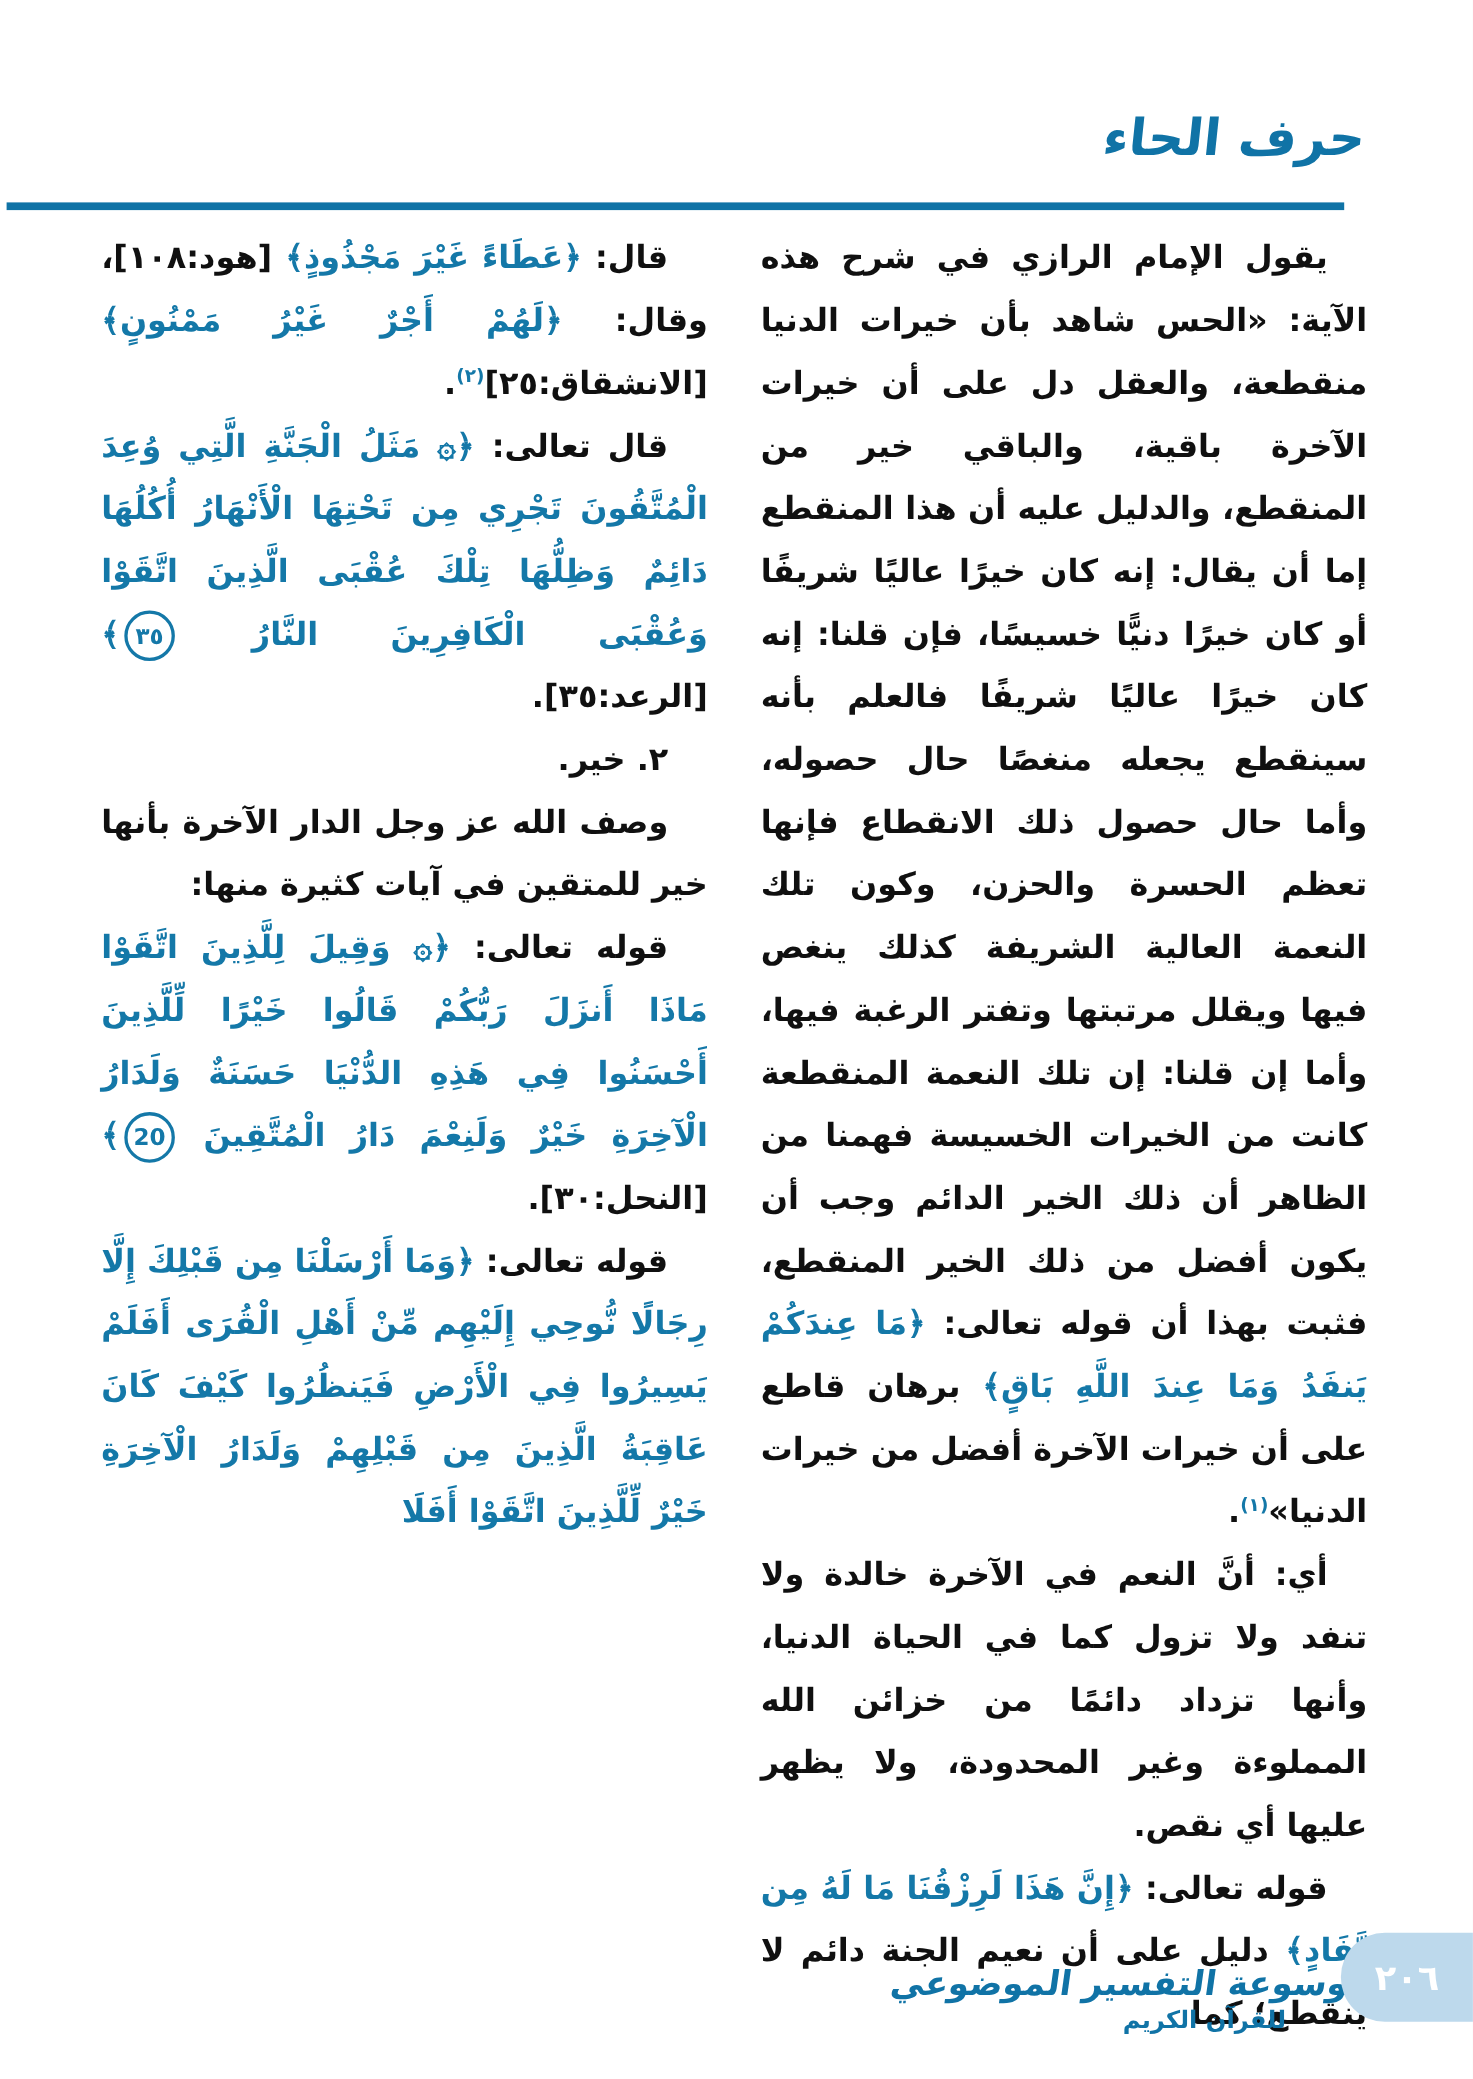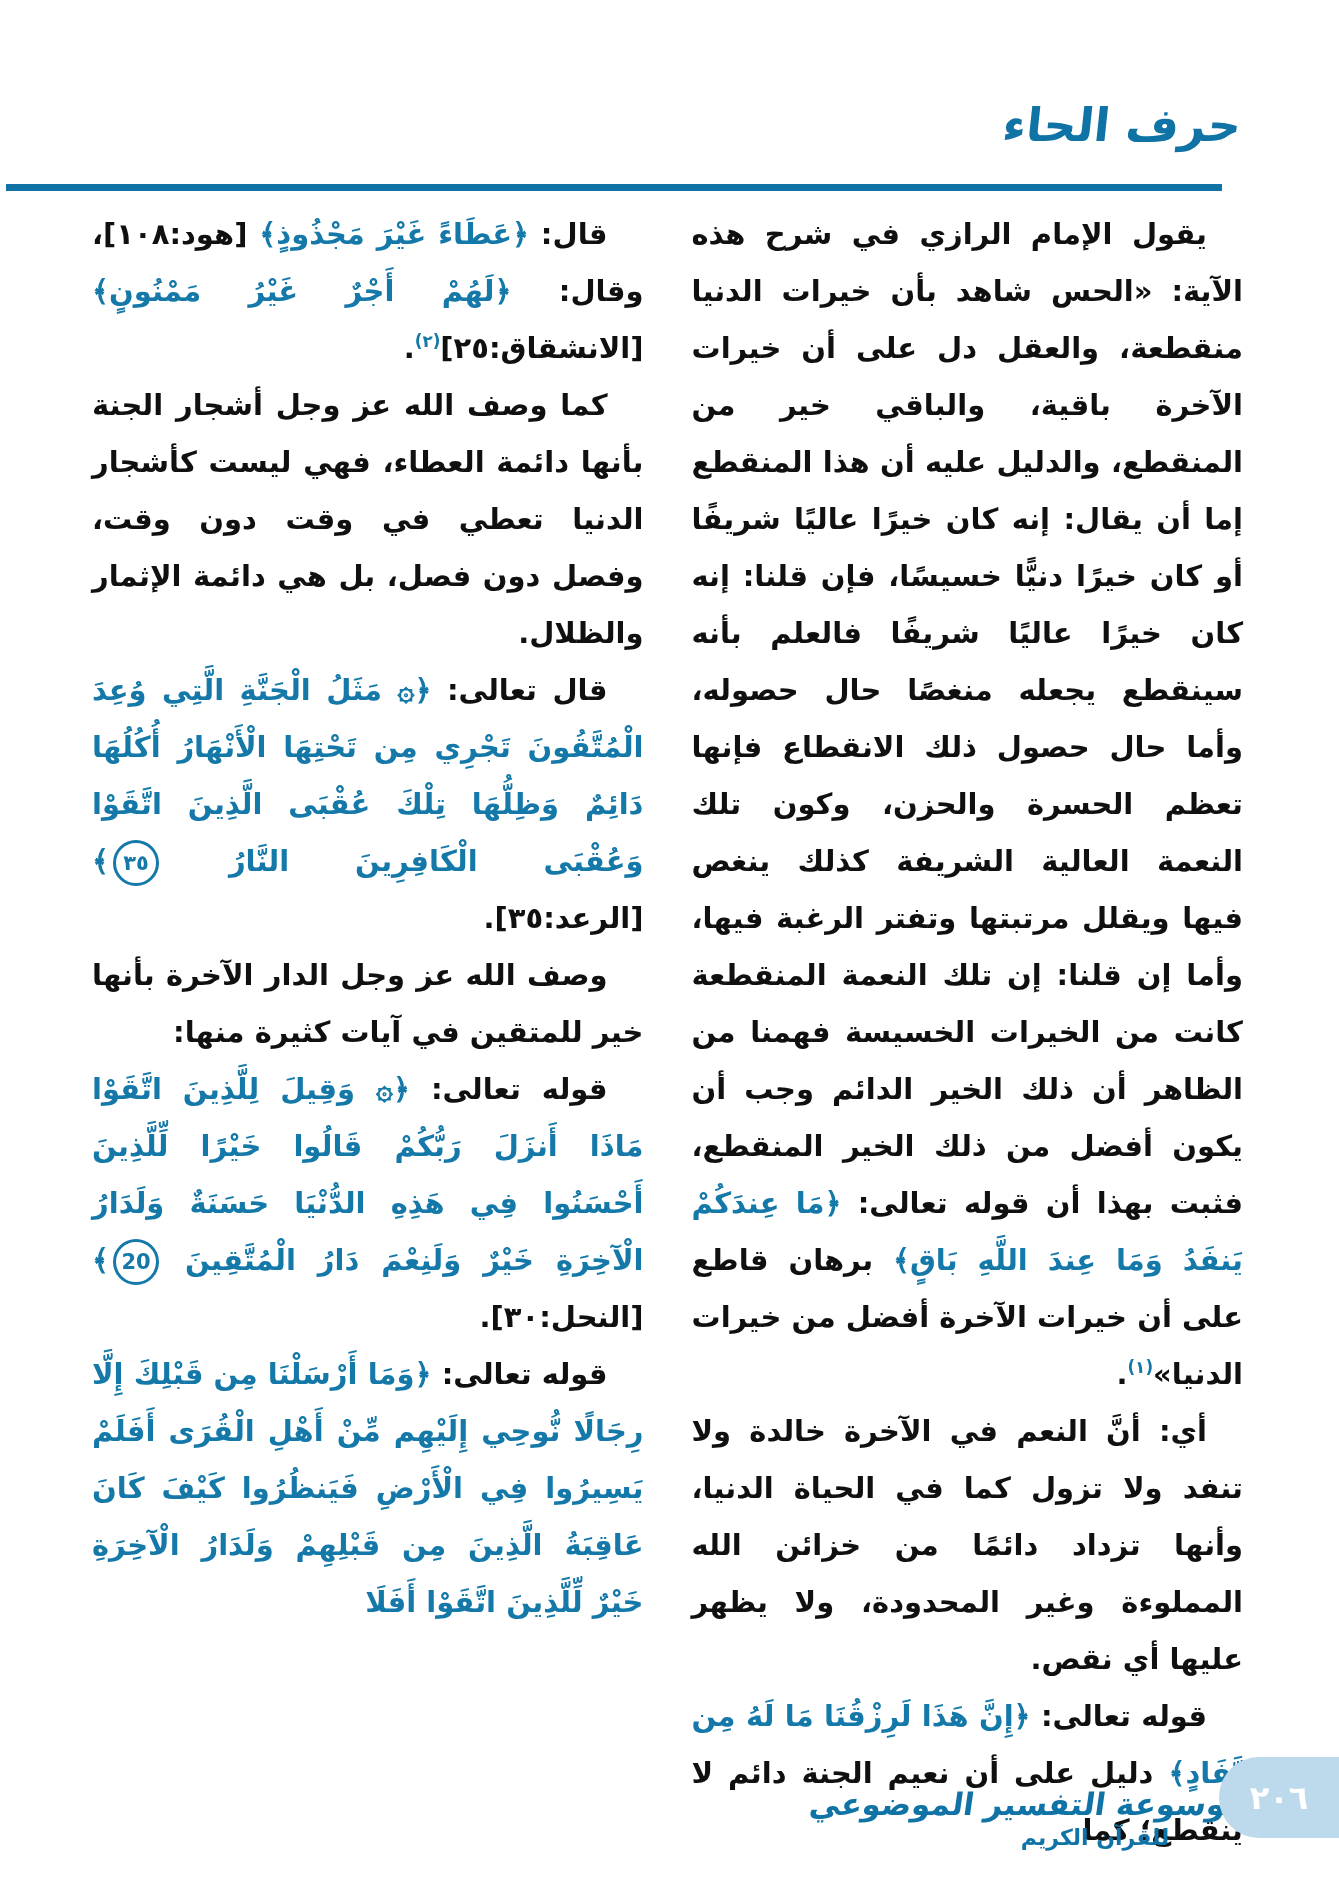--- a/index.html
+++ b/index.html
@@ -97,22 +97,22 @@
 
     <div class="col">
       <p><span class="seg-t">يقول الإمام الرازي في شرح هذه الآية: «الحس شاهد بأن خيرات الدنيا منقطعة، والعقل دل على أن خيرات الآخرة باقية، والباقي خير من المنقطع، والدليل عليه أن هذا المنقطع إما أن يقال: إنه كان خيرًا عاليًا شريفًا أو كان خيرًا دنيًّا خسيسًا، فإن قلنا: إنه كان خيرًا عاليًا شريفًا فالعلم بأنه سينقطع يجعله منغصًا حال حصوله، وأما حال حصول ذلك الانقطاع فإنها تعظم الحسرة والحزن، وكون تلك النعمة العالية الشريفة كذلك ينغص فيها ويقلل مرتبتها وتفتر الرغبة فيها، وأما إن قلنا: إن تلك النعمة المنقطعة كانت من الخيرات الخسيسة فهمنا من الظاهر أن ذلك الخير الدائم وجب أن يكون أفضل من ذلك الخير المنقطع، فثبت بهذا أن قوله تعالى: </span><span class="seg-q">﴿مَا عِندَكُمْ يَنفَدُ وَمَا عِندَ اللَّهِ بَاقٍ﴾</span><span class="seg-t"> برهان قاطع على أن خيرات الآخرة أفضل من خيرات الدنيا»</span><span class="seg-fn">(١)</span><span class="seg-t">.</span></p>
       <p><span class="seg-t">أي: أنَّ النعم في الآخرة خالدة ولا تنفد ولا تزول كما في الحياة الدنيا، وأنها تزداد دائمًا من خزائن الله المملوءة وغير المحدودة، ولا يظهر عليها أي نقص.</span></p>
       <p><span class="seg-t">قوله تعالى: </span><span class="seg-q">﴿إِنَّ هَذَا لَرِزْقُنَا مَا لَهُ مِن نَّفَادٍ﴾</span><span class="seg-t"> دليل على أن نعيم الجنة دائم لا ينقطع؛ كما</span></p>
 
     </div>
 
     <div class="col">
       <p><span class="seg-t">قال: </span><span class="seg-q">﴿عَطَاءً غَيْرَ مَجْذُوذٍ﴾</span><span class="seg-t"> [هود:١٠٨]، وقال: </span><span class="seg-q">﴿لَهُمْ أَجْرٌ غَيْرُ مَمْنُونٍ﴾</span><span class="seg-t"> [الانشقاق:٢٥]</span><span class="seg-fn">(٢)</span><span class="seg-t">.</span></p>
-      <p><span class="seg-t">كما وصف الله عز وجل أشجار الجنة بأنها دائمة العطاء، فهي ليست كأشجار الدنيا تعطي في وقت دون وقت، وفصل دون فصل، بل هي دائمة الإثمار والظلال.</span></p>
       <p><span class="seg-t">قال تعالى: </span><span class="seg-q">﴿۞ مَثَلُ الْجَنَّةِ الَّتِي وُعِدَ الْمُتَّقُونَ تَجْرِي مِن تَحْتِهَا الْأَنْهَارُ أُكُلُهَا دَائِمٌ وَظِلُّهَا تِلْكَ عُقْبَى الَّذِينَ اتَّقَوْا وَعُقْبَى الْكَافِرِينَ النَّارُ </span><span class="seg-ayah">٣٥</span><span class="seg-q">﴾</span><span class="seg-t"> [الرعد:٣٥].</span></p>
+      <p><span class="seg-t">٢. خير.</span></p>
       <p><span class="seg-t">وصف الله عز وجل الدار الآخرة بأنها خير للمتقين في آيات كثيرة منها:</span></p>
       <p><span class="seg-t">قوله تعالى: </span><span class="seg-q">﴿۞ وَقِيلَ لِلَّذِينَ اتَّقَوْا مَاذَا أَنزَلَ رَبُّكُمْ قَالُوا خَيْرًا لِّلَّذِينَ أَحْسَنُوا فِي هَذِهِ الدُّنْيَا حَسَنَةٌ وَلَدَارُ الْآخِرَةِ خَيْرٌ وَلَنِعْمَ دَارُ الْمُتَّقِينَ </span><span class="seg-ayah">20</span><span class="seg-q">﴾</span><span class="seg-t"> [النحل:٣٠].</span></p>
       <p><span class="seg-t">قوله تعالى: </span><span class="seg-q">﴿وَمَا أَرْسَلْنَا مِن قَبْلِكَ إِلَّا رِجَالًا نُّوحِي إِلَيْهِم مِّنْ أَهْلِ الْقُرَى أَفَلَمْ يَسِيرُوا فِي الْأَرْضِ فَيَنظُرُوا كَيْفَ كَانَ عَاقِبَةُ الَّذِينَ مِن قَبْلِهِمْ وَلَدَارُ الْآخِرَةِ خَيْرٌ لِّلَّذِينَ اتَّقَوْا أَفَلَا</span></p>
 
     </div>
 
   </div>
 
   <div class="logo">
     <div class="logo-line1">موسوعة التفسير الموضوعي</div>

